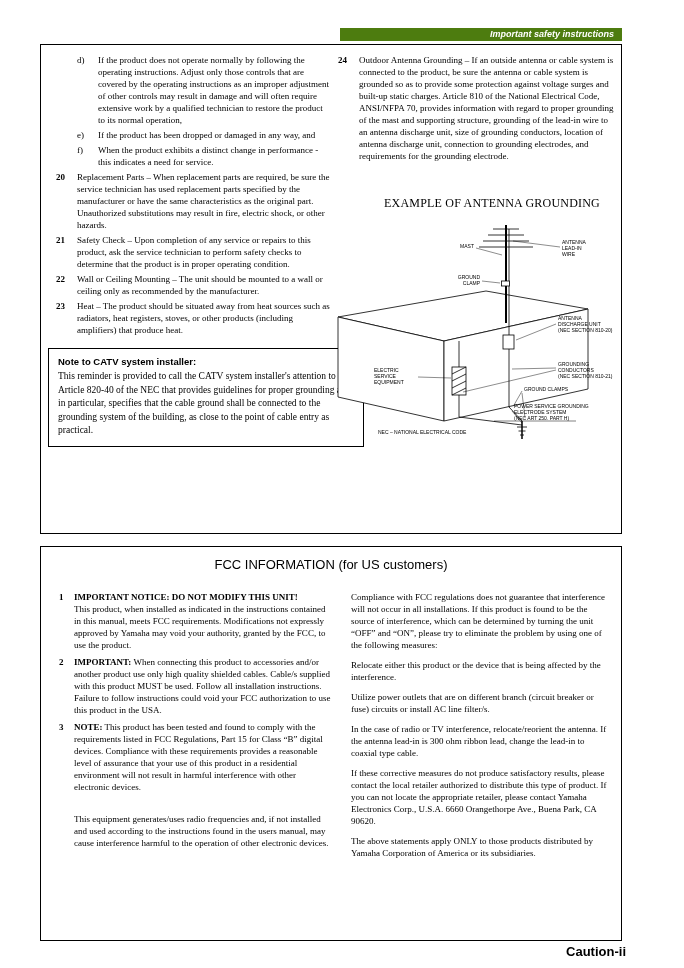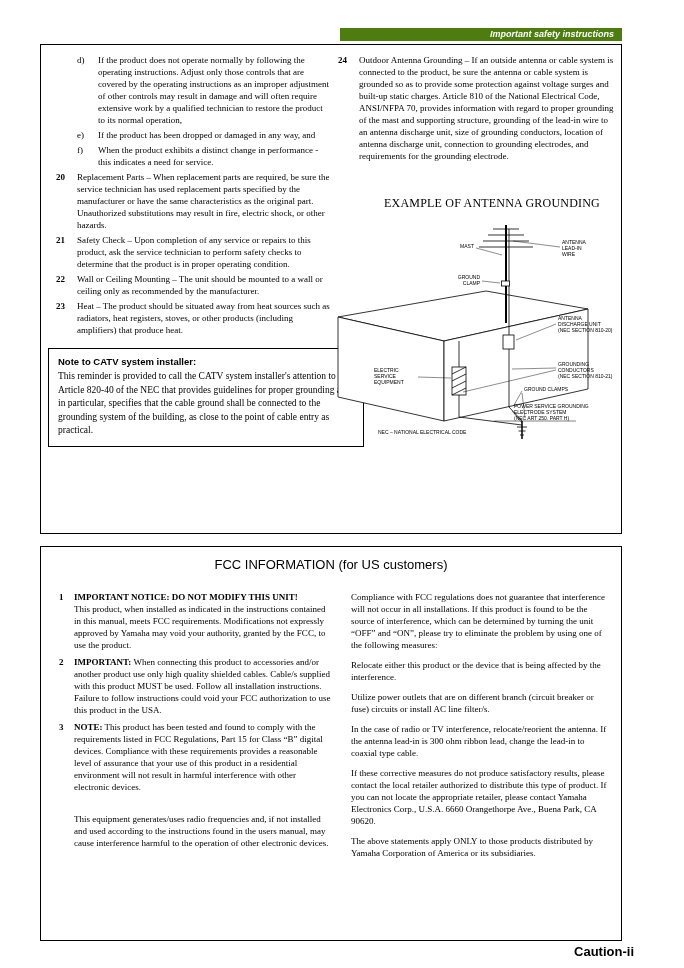--- a/index.html
+++ b/index.html
@@ -97,21 +97,21 @@
   .fcc-item { display: flex; margin-bottom: 5px; font-size: 9px; line-height: 12px; }
   .fcc-num { flex: none; width: 15px; font-weight: bold; }
   .fcc-item-body { flex: 1; }
   .fcc-item-body p { margin: 0; }
   .fcc-item-body p + p { margin-top: 20px; }
   .fcc-bold { font-weight: bold; }
   .fcc-col-right p { font-size: 9px; line-height: 12px; margin-bottom: 8px; }
   
   .footer {
     position: absolute;
-    left: 12px; top: 944px;
+    left: 4px; top: 944px;
     width: 622px;
     text-align: right;
     font-family: "Liberation Sans", sans-serif;
     font-weight: bold;
     font-size: 13px;
   }
 </style>
 </head>
 <body>
 

